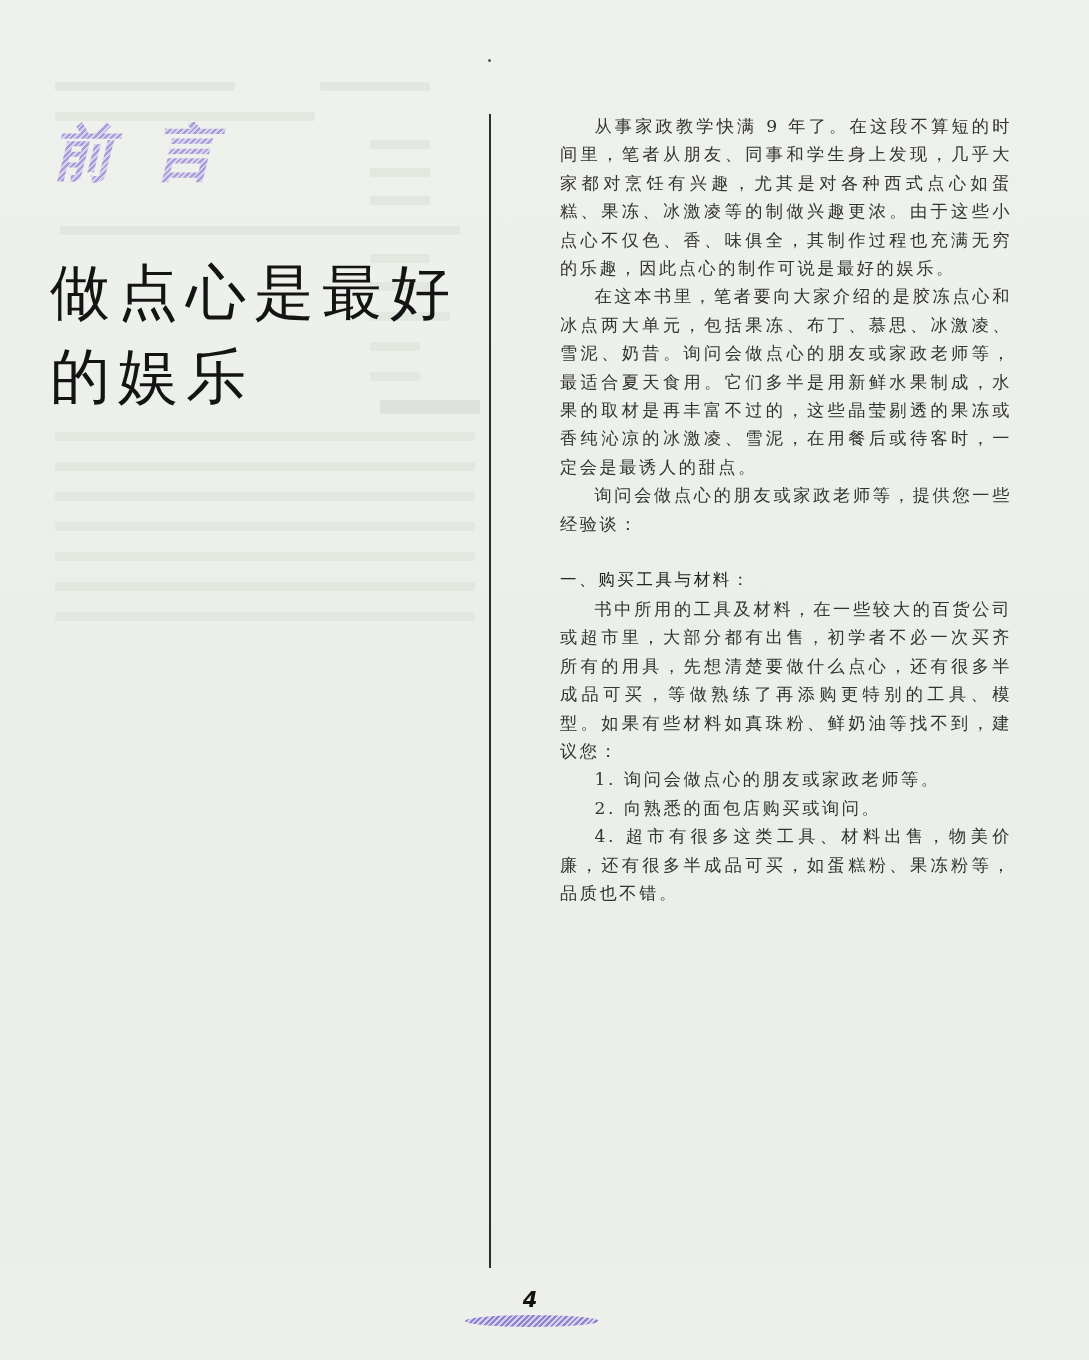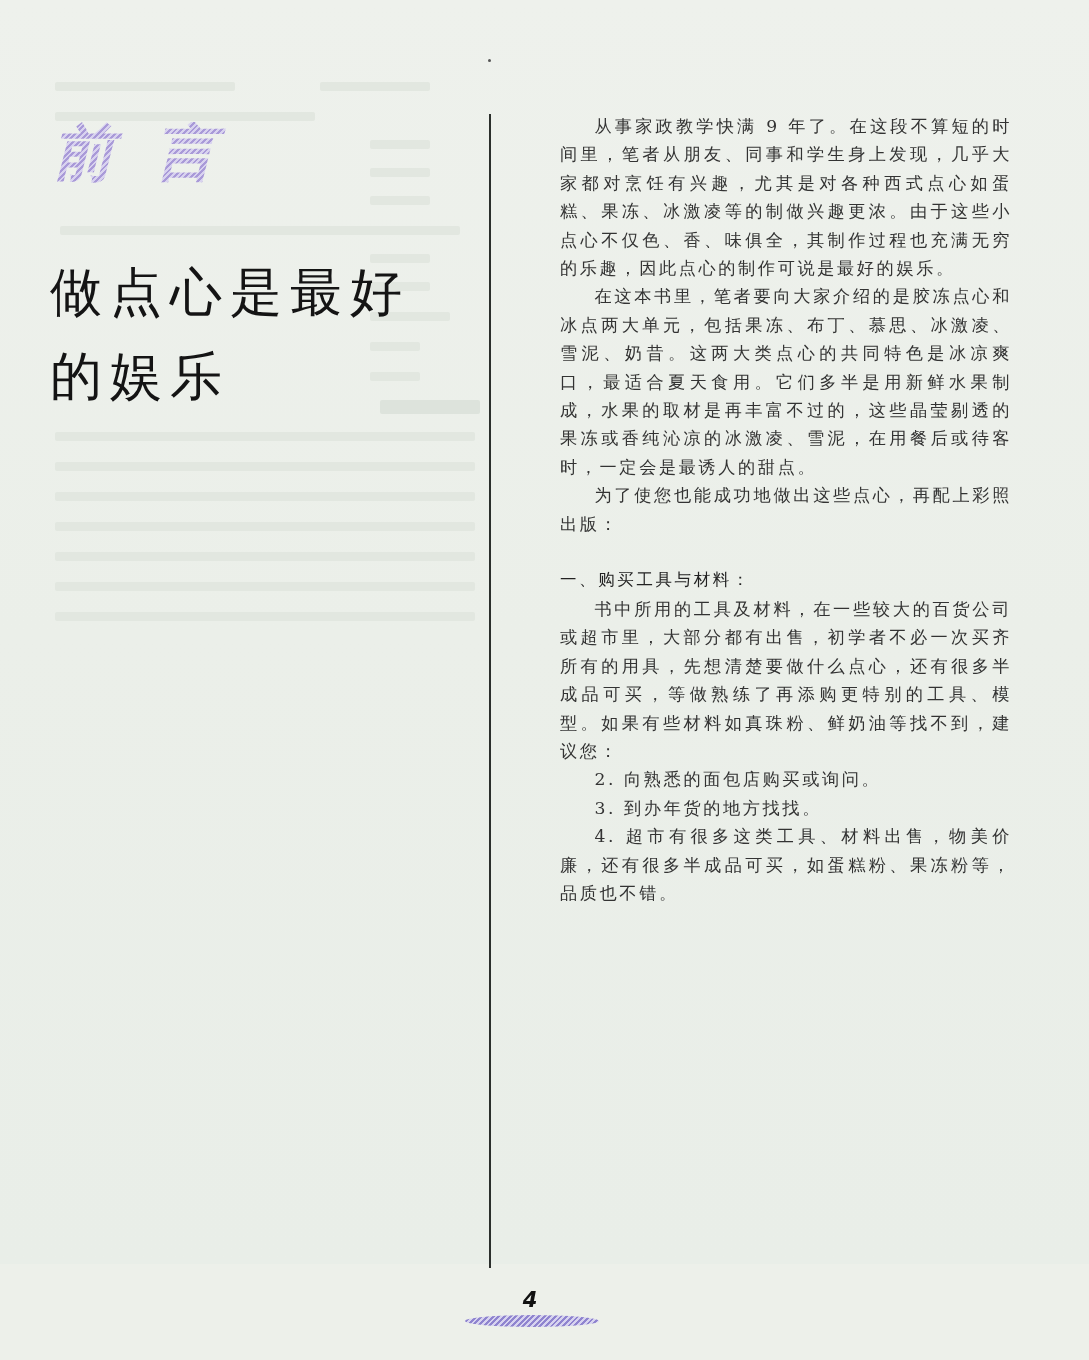--- a/index.html
+++ b/index.html
@@ -26,21 +26,21 @@
     font-family: "DejaVu Serif", serif;
     font-style: italic; font-weight: bold;
     color: transparent;
     background: repeating-linear-gradient(135deg, #a99ad8 0px, #a99ad8 2px, #d8d2ef 2px, #d8d2ef 4px);
     -webkit-background-clip: text; background-clip: text;
     line-height: 1;
   }
   .headline {
     position: absolute; left: 50px; top: 250px; width: 420px;
     font-family: "DejaVu Sans", "Liberation Sans", sans-serif;
-    font-size: 52px; line-height: 84px; letter-spacing: 8px;
+    font-size: 60px; line-height: 84px; letter-spacing: 8px;
     color: #141414; font-weight: normal;
   }
   .divider {
     position: absolute; left: 489px; top: 114px; width: 2px; height: 1154px;
     background: #2b2f2c;
   }
   .dot-mark {
     position: absolute; left: 488px; top: 59px; width: 3px; height: 3px; background: #555; border-radius: 50%;
   }
   
@@ -103,24 +103,24 @@
 
   <div class="headline">
     <div>做点心是最好</div>
     <div>的娱乐</div>
   </div>
 
   <div class="divider"></div>
 
   <div class="body-col">
     <p>从事家政教学快满 9 年了。在这段不算短的时间里，笔者从朋友、同事和学生身上发现，几乎大家都对烹饪有兴趣，尤其是对各种西式点心如蛋糕、果冻、冰激凌等的制做兴趣更浓。由于这些小点心不仅色、香、味俱全，其制作过程也充满无穷的乐趣，因此点心的制作可说是最好的娱乐。</p>
-    <p>在这本书里，笔者要向大家介绍的是胶冻点心和冰点两大单元，包括果冻、布丁、慕思、冰激凌、雪泥、奶昔。这两大类点心的共同特色是冰凉爽口，最适合夏天食用。它们多半是用新鲜水果制成，水果的取材是再丰富不过的，这些晶莹剔透的果冻或香纯沁凉的冰激凌、雪泥，在用餐后或待客时，一定会是最诱人的甜点。</p>
-    <p class="gap-after">为了使您也能成功地做出这些点心，再配上彩照出版：</p>
+    <p>在这本书里，笔者要向大家介绍的是胶冻点心和冰点两大单元，包括果冻、布丁、慕思、冰激凌、雪泥、奶昔。询问会做点心的朋友或家政老师等，最适合夏天食用。它们多半是用新鲜水果制成，水果的取材是再丰富不过的，这些晶莹剔透的果冻或香纯沁凉的冰激凌、雪泥，在用餐后或待客时，一定会是最诱人的甜点。</p>
+    <p class="gap-after">询问会做点心的朋友或家政老师等，提供您一些经验谈：</p>
     <p class="section-heading">一、购买工具与材料：</p>
     <p>书中所用的工具及材料，在一些较大的百货公司或超市里，大部分都有出售，初学者不必一次买齐所有的用具，先想清楚要做什么点心，还有很多半成品可买，等做熟练了再添购更特别的工具、模型。如果有些材料如真珠粉、鲜奶油等找不到，建议您：</p>
+    <p class="list-item">1. 询问会做点心的朋友或家政老师等。</p>
     <p class="list-item">2. 向熟悉的面包店购买或询问。</p>
-    <p class="list-item">3. 到办年货的地方找找。</p>
     <p class="list-item">4. 超市有很多这类工具、材料出售，物美价廉，还有很多半成品可买，如蛋糕粉、果冻粉等，品质也不错。</p>
   </div>
 
   <div class="page-number">4</div>
   <div class="page-ornament"></div>
 </div>
 
 </body></html>

